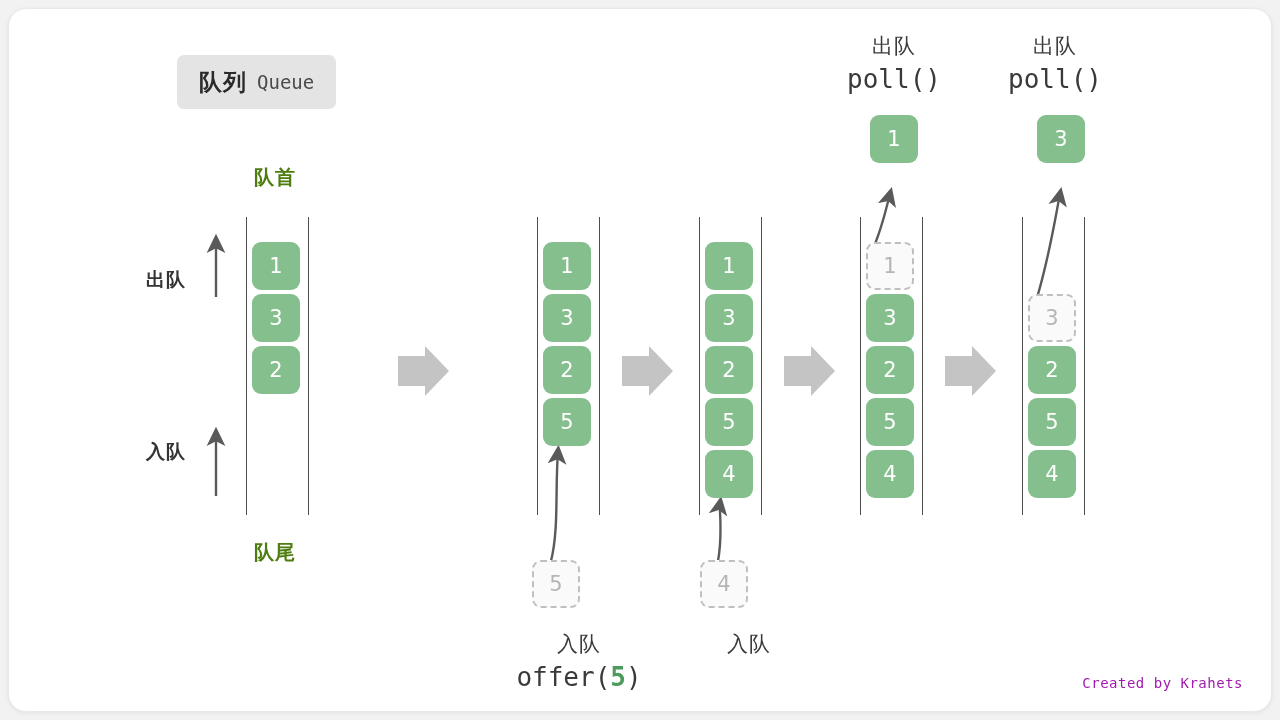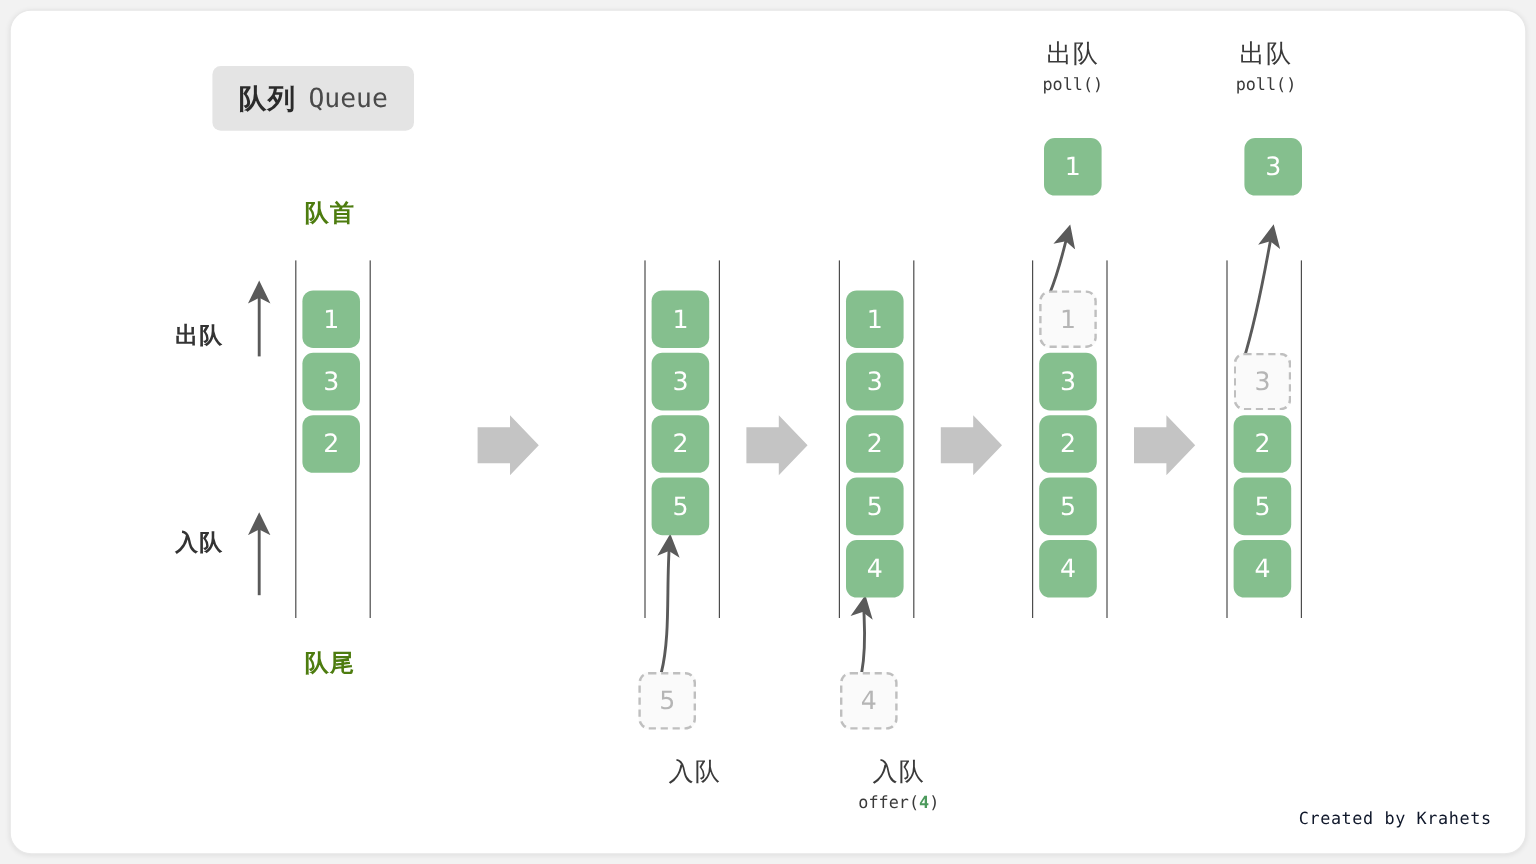--- a/index.html
+++ b/index.html
@@ -43,21 +43,21 @@
     border-radius: 7px;
     box-sizing: border-box;
   }
   .title-cn {
     font-size: 23px;
     font-weight: bold;
     color: #2b2b2b;
     letter-spacing: 1px;
   }
   .title-en {
-    font-size: 22px;
+    font-size: 19px;
     color: #4a4a4a;
     font-family: "DejaVu Sans Mono", "Liberation Mono", monospace;
   }
 
   
   .abs { position: absolute; }
 
   .head-label {
     font-size: 20px;
     font-weight: bold;
@@ -108,39 +108,39 @@
     line-height: 1.45;
   }
   .op-cn {
     display: block;
     font-size: 21px;
     color: #3a3a3a;
     letter-spacing: 1px;
   }
   .op-code {
     display: block;
-    font-size: 14px;
+    font-size: 26px;
     color: #3a3a3a;
     font-family: "DejaVu Sans Mono", "Liberation Mono", monospace;
   }
   .op-code .num { color: #4c9a5c; font-weight: bold; }
 
   .svg-layer {
     position: absolute;
     left: 0; top: 0;
     width: 1264px; height: 704px;
     pointer-events: none;
   }
 
   .watermark {
     position: absolute;
     right: 28px;
     bottom: 20px;
     font-size: 14px;
-    color: #0f172a;
+    color: #a21caf;
     font-family: "DejaVu Sans Mono", "Liberation Mono", monospace;
     letter-spacing: 0.5px;
     margin-top: 13px;
   }
 </style>
 </head>
 <body>
 
 <div id="stage">
   <div class="card">
@@ -202,35 +202,35 @@
     <div>
       <div class="rail" style="left:528px; top:208px; height:298px;"></div>
       <div class="rail" style="left:590px; top:208px; height:298px;"></div>
       <div class="box" style="left:534px; top:233px;">1</div>
       <div class="box" style="left:534px; top:285px;">3</div>
       <div class="box" style="left:534px; top:337px;">2</div>
       <div class="box" style="left:534px; top:389px;">5</div>
       <div class="box ghost" style="left:523px; top:551px;">5</div>
       <div class="op-caption" style="left:470px; top:620px; width:200px;">
         <span class="op-cn">入队</span>
+        <span class="op-code"><span>offer(</span><span class="num">5</span><span>)</span></span>
       </div>
     </div>
 
     <div>
       <div class="rail" style="left:690px; top:208px; height:298px;"></div>
       <div class="rail" style="left:752px; top:208px; height:298px;"></div>
       <div class="box" style="left:696px; top:233px;">1</div>
       <div class="box" style="left:696px; top:285px;">3</div>
       <div class="box" style="left:696px; top:337px;">2</div>
       <div class="box" style="left:696px; top:389px;">5</div>
       <div class="box" style="left:696px; top:441px;">4</div>
       <div class="box ghost" style="left:691px; top:551px;">4</div>
       <div class="op-caption" style="left:640px; top:620px; width:200px;">
         <span class="op-cn">入队</span>
-        <span class="op-code"><span>offer(</span><span class="num">4</span><span>)</span></span>
       </div>
     </div>
 
     <div>
       <div class="rail" style="left:851px; top:208px; height:298px;"></div>
       <div class="rail" style="left:913px; top:208px; height:298px;"></div>
       <div class="box ghost" style="left:857px; top:233px;">1</div>
       <div class="box" style="left:857px; top:285px;">3</div>
       <div class="box" style="left:857px; top:337px;">2</div>
       <div class="box" style="left:857px; top:389px;">5</div>

